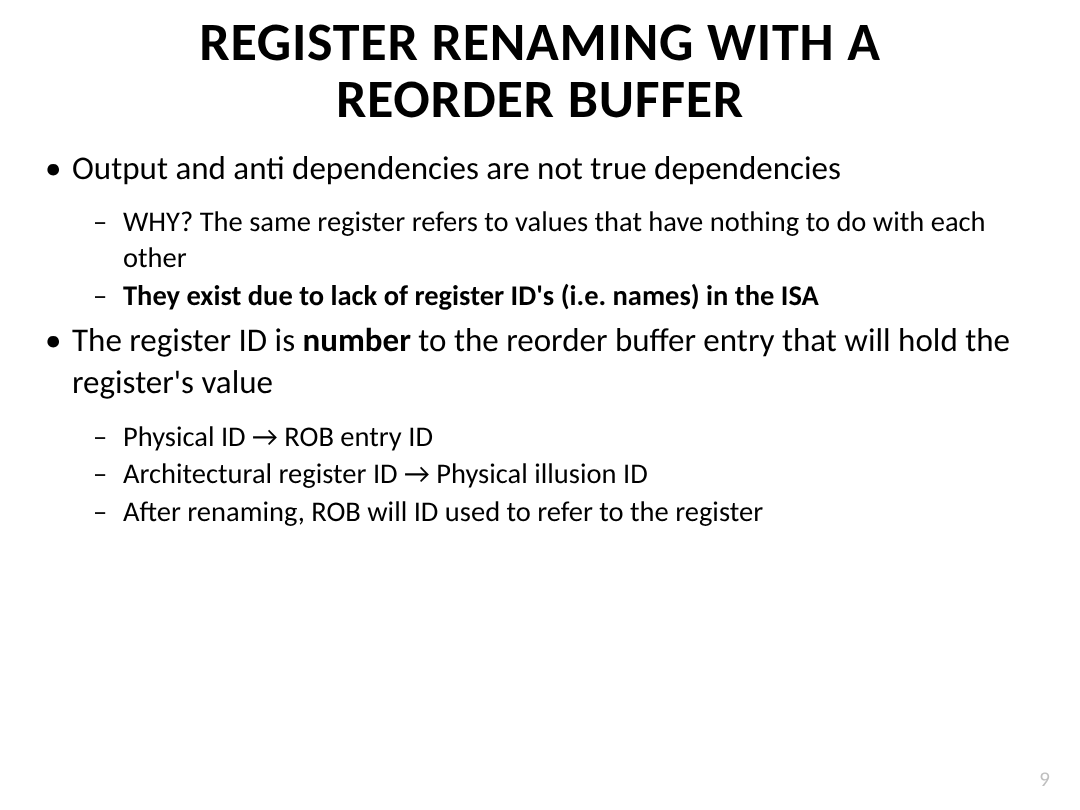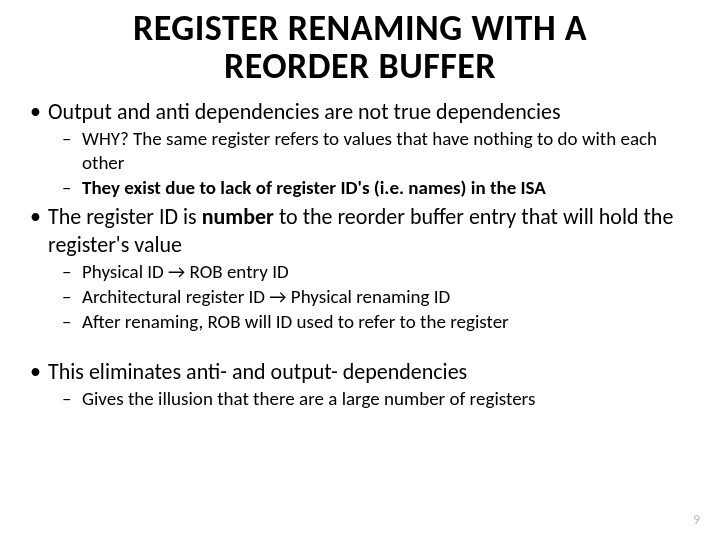--- a/index.html
+++ b/index.html
@@ -35,21 +35,21 @@
     position: absolute;
     left: -18px;
     top: 0;
   }
   ul.top > li.gap {
     margin-top: 24px;
   }
   ul.sub {
     list-style: none;
     padding-left: 34px;
-    margin-top: 2px;
+    margin-top: 12px;
     margin-bottom: 4px;
   }
   ul.sub > li {
     position: relative;
     font-size: 19px;
     line-height: 1.25;
     margin-bottom: 1px;
   }
   ul.sub > li::before {
     content: "–";
@@ -79,25 +79,19 @@
     <span>Output and anti dependencies are not true dependencies</span>
     <ul class="sub">
       <li>WHY? The same register refers to values that have nothing to do with each other</li>
       <li><span class="b">They exist due to lack of register ID's (i.e. names) in the ISA</span></li>
     </ul>
   </li>
   <li>
     <span>The register ID is <span class="b">number</span> to the reorder buffer entry that will hold the register's value</span>
     <ul class="sub">
       <li>Physical ID → ROB entry ID</li>
-      <li>Architectural register ID → Physical renaming ID</li>
+      <li>Architectural register ID → Physical illusion ID</li>
       <li>After renaming, ROB will ID used to refer to the register</li>
-    </ul>
-  </li>
-  <li class="gap">
-    <span>This eliminates anti- and output- dependencies</span>
-    <ul class="sub">
-      <li>Gives the illusion that there are a large number of registers</li>
     </ul>
   </li>
 </ul>
 
 <div class="pagenum">9</div>
 
 </body></html>

